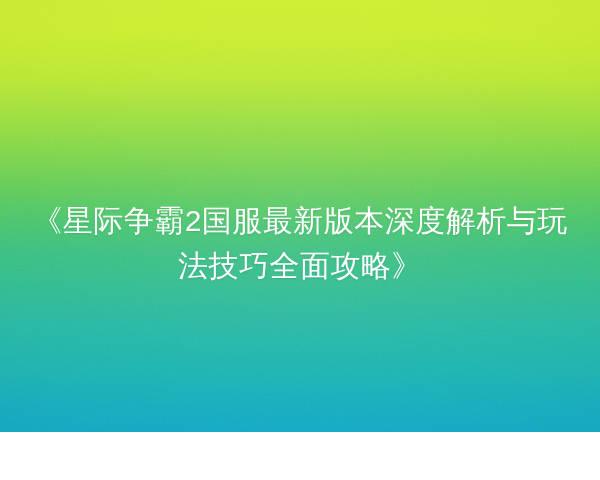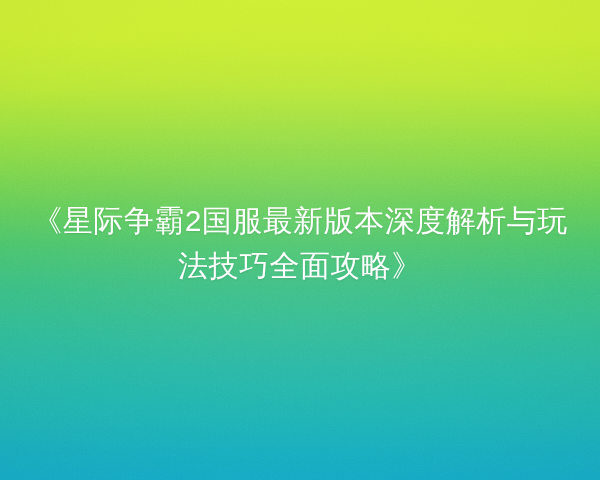--- a/index.html
+++ b/index.html
@@ -9,21 +9,21 @@
   body {
     width: 600px;
     height: 480px;
     overflow: hidden;
     font-family: "Liberation Sans", "DejaVu Sans", sans-serif;
   }
 
   #poster {
     position: relative;
     width: 600px;
-    height: 480px;
+    height: 432px;
     overflow: hidden;
     background: linear-gradient(
       to bottom,
       #cdee33 0%,
       #c9ed31 8%,
       #b9e736 18%,
       #9ade3f 27%,
       #7ed549 35%,
       #63cb57 43%,
       #4ac36a 51%,

